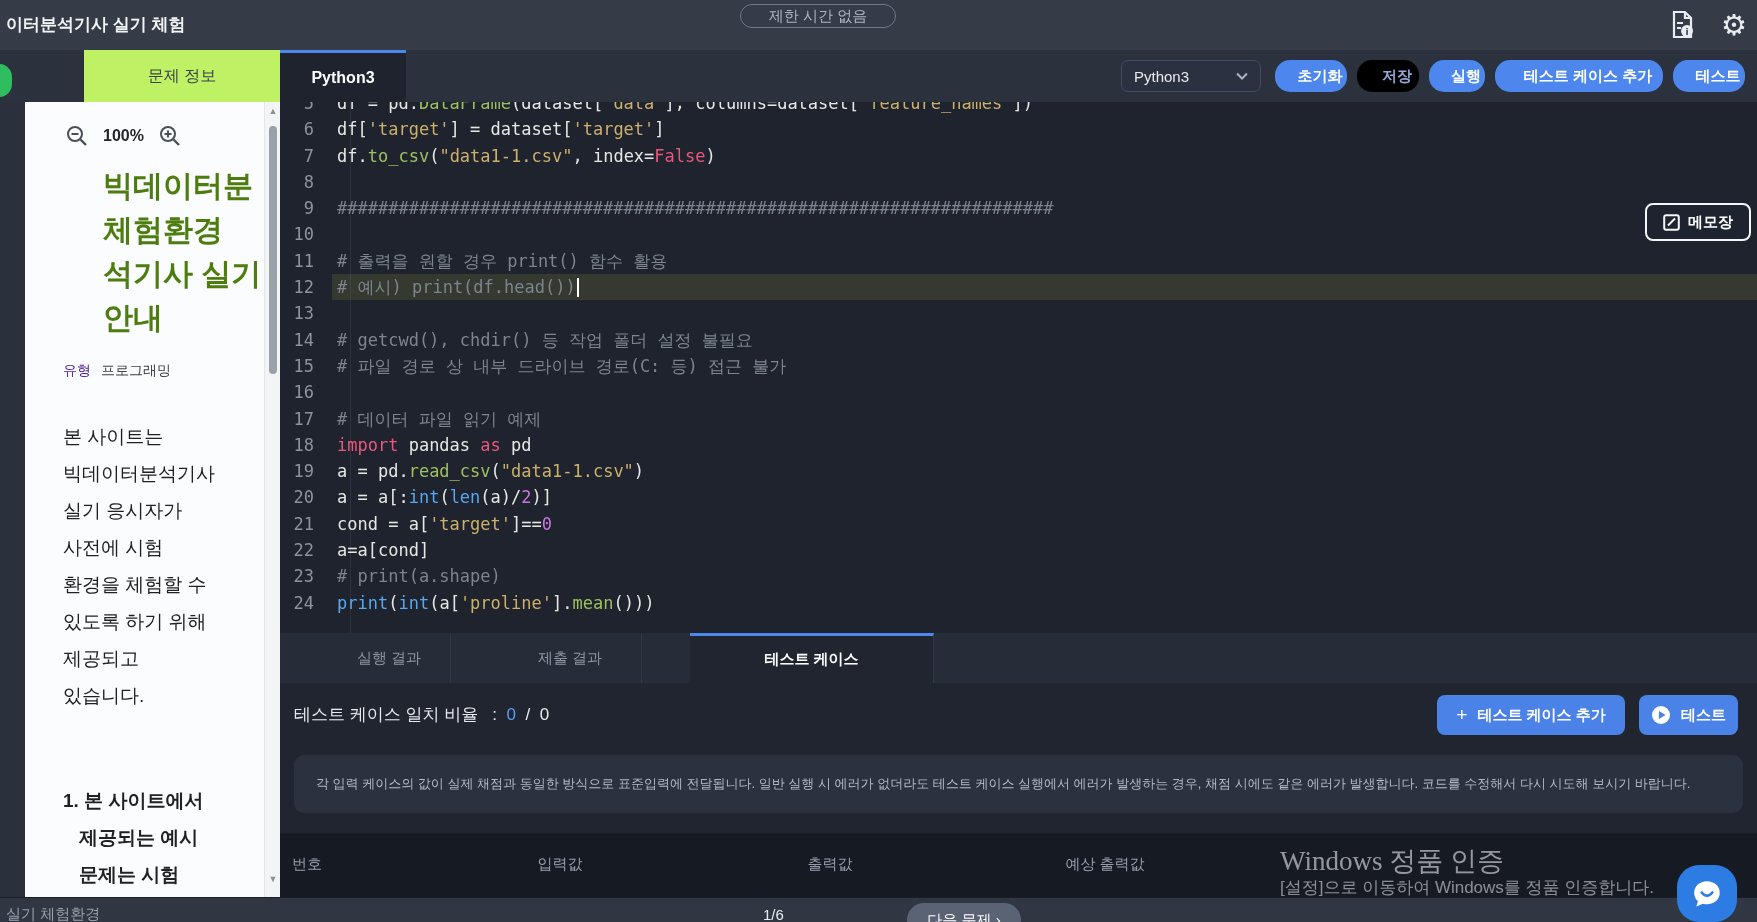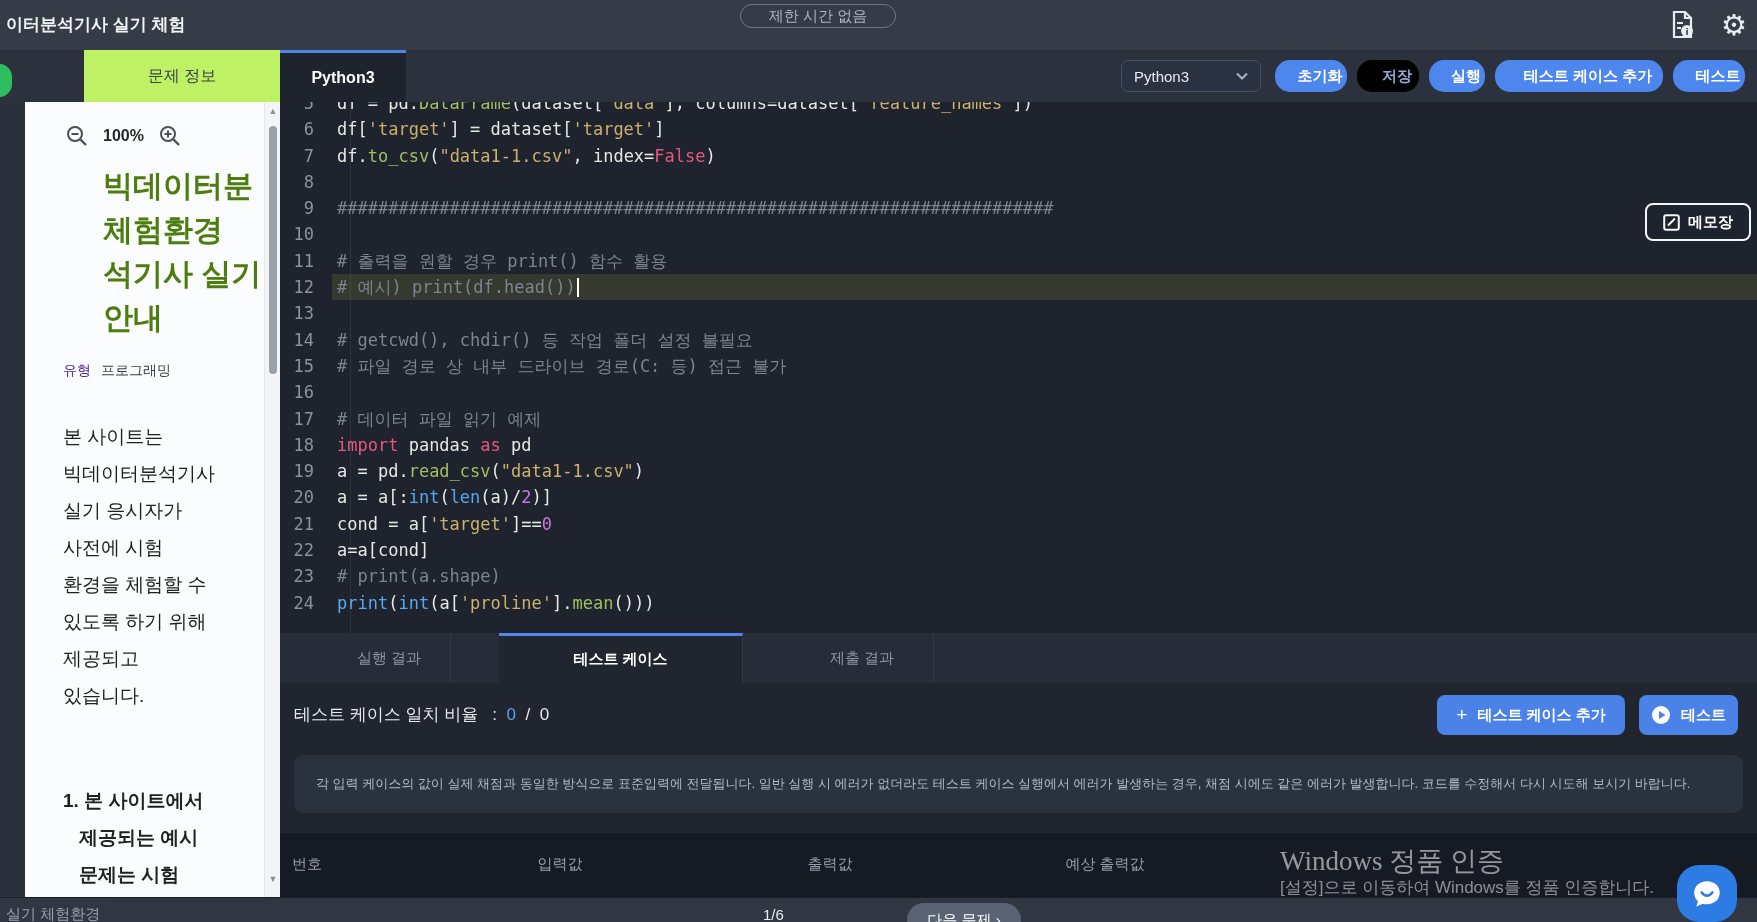--- a/index.html
+++ b/index.html
@@ -304,22 +304,22 @@
   <div class="memo-btn">
     <svg width="17" height="17" viewBox="0 0 17 17">
       <rect x="1.2" y="1.2" width="14.6" height="14.6" rx="2" fill="none" stroke="#f5f6f8" stroke-width="2"></rect>
       <line x1="5" y1="11.5" x2="12" y2="4.5" stroke="#f5f6f8" stroke-width="2"></line>
     </svg>
     <span>메모장</span>
   </div>
 
   <div class="result-tabs" id="result-tabs">
       <div class="rtab w1">실행 결과</div>
+      <div class="rtab w2">제출 결과</div>
       <div class="rtab w3 active">테스트 케이스</div>
-      <div class="rtab w2">제출 결과</div>
     </div>
 
   <div class="panel">
     <div class="ratio-row">
       <span>테스트 케이스 일치 비율</span>
       <span>&nbsp;&nbsp;</span><span>:</span><span>&nbsp;</span>
       <span class="passed">0</span>
       <span>&nbsp;</span><span>/</span><span>&nbsp;</span>
       <span>0</span>
     </div>

